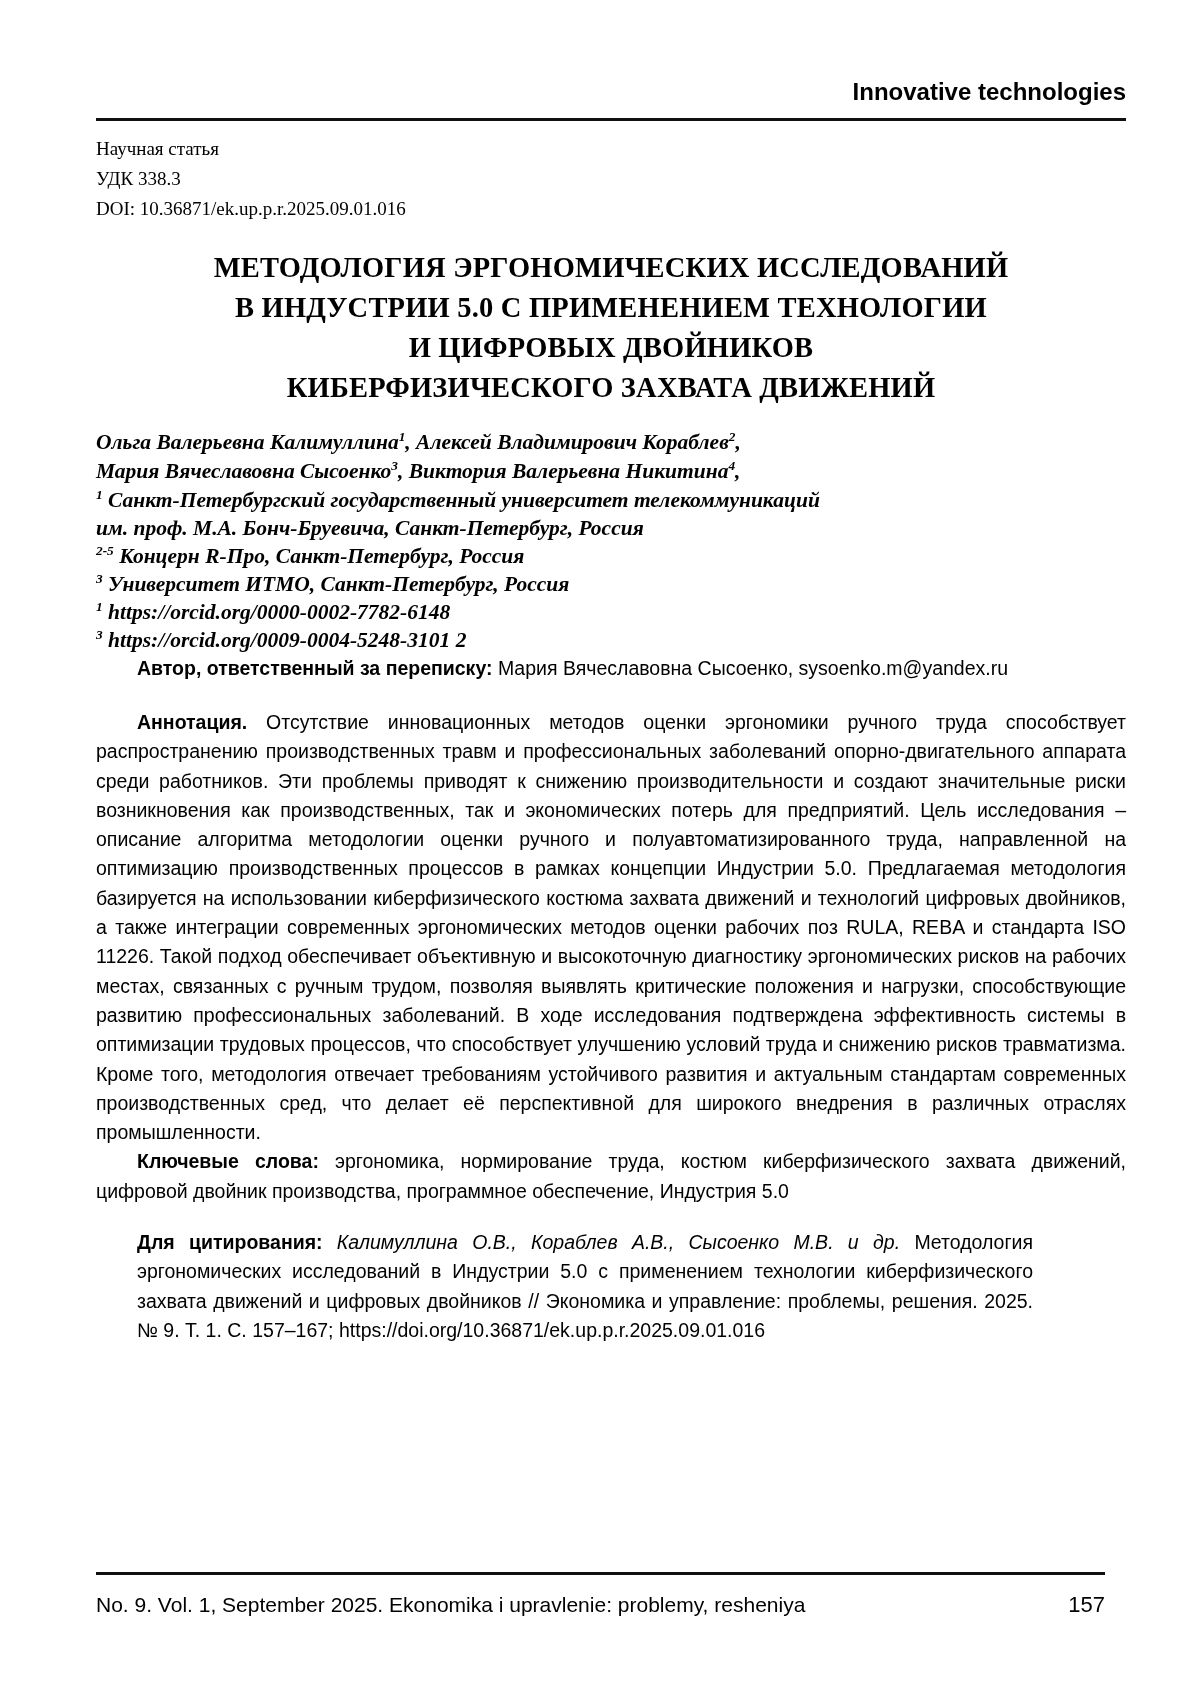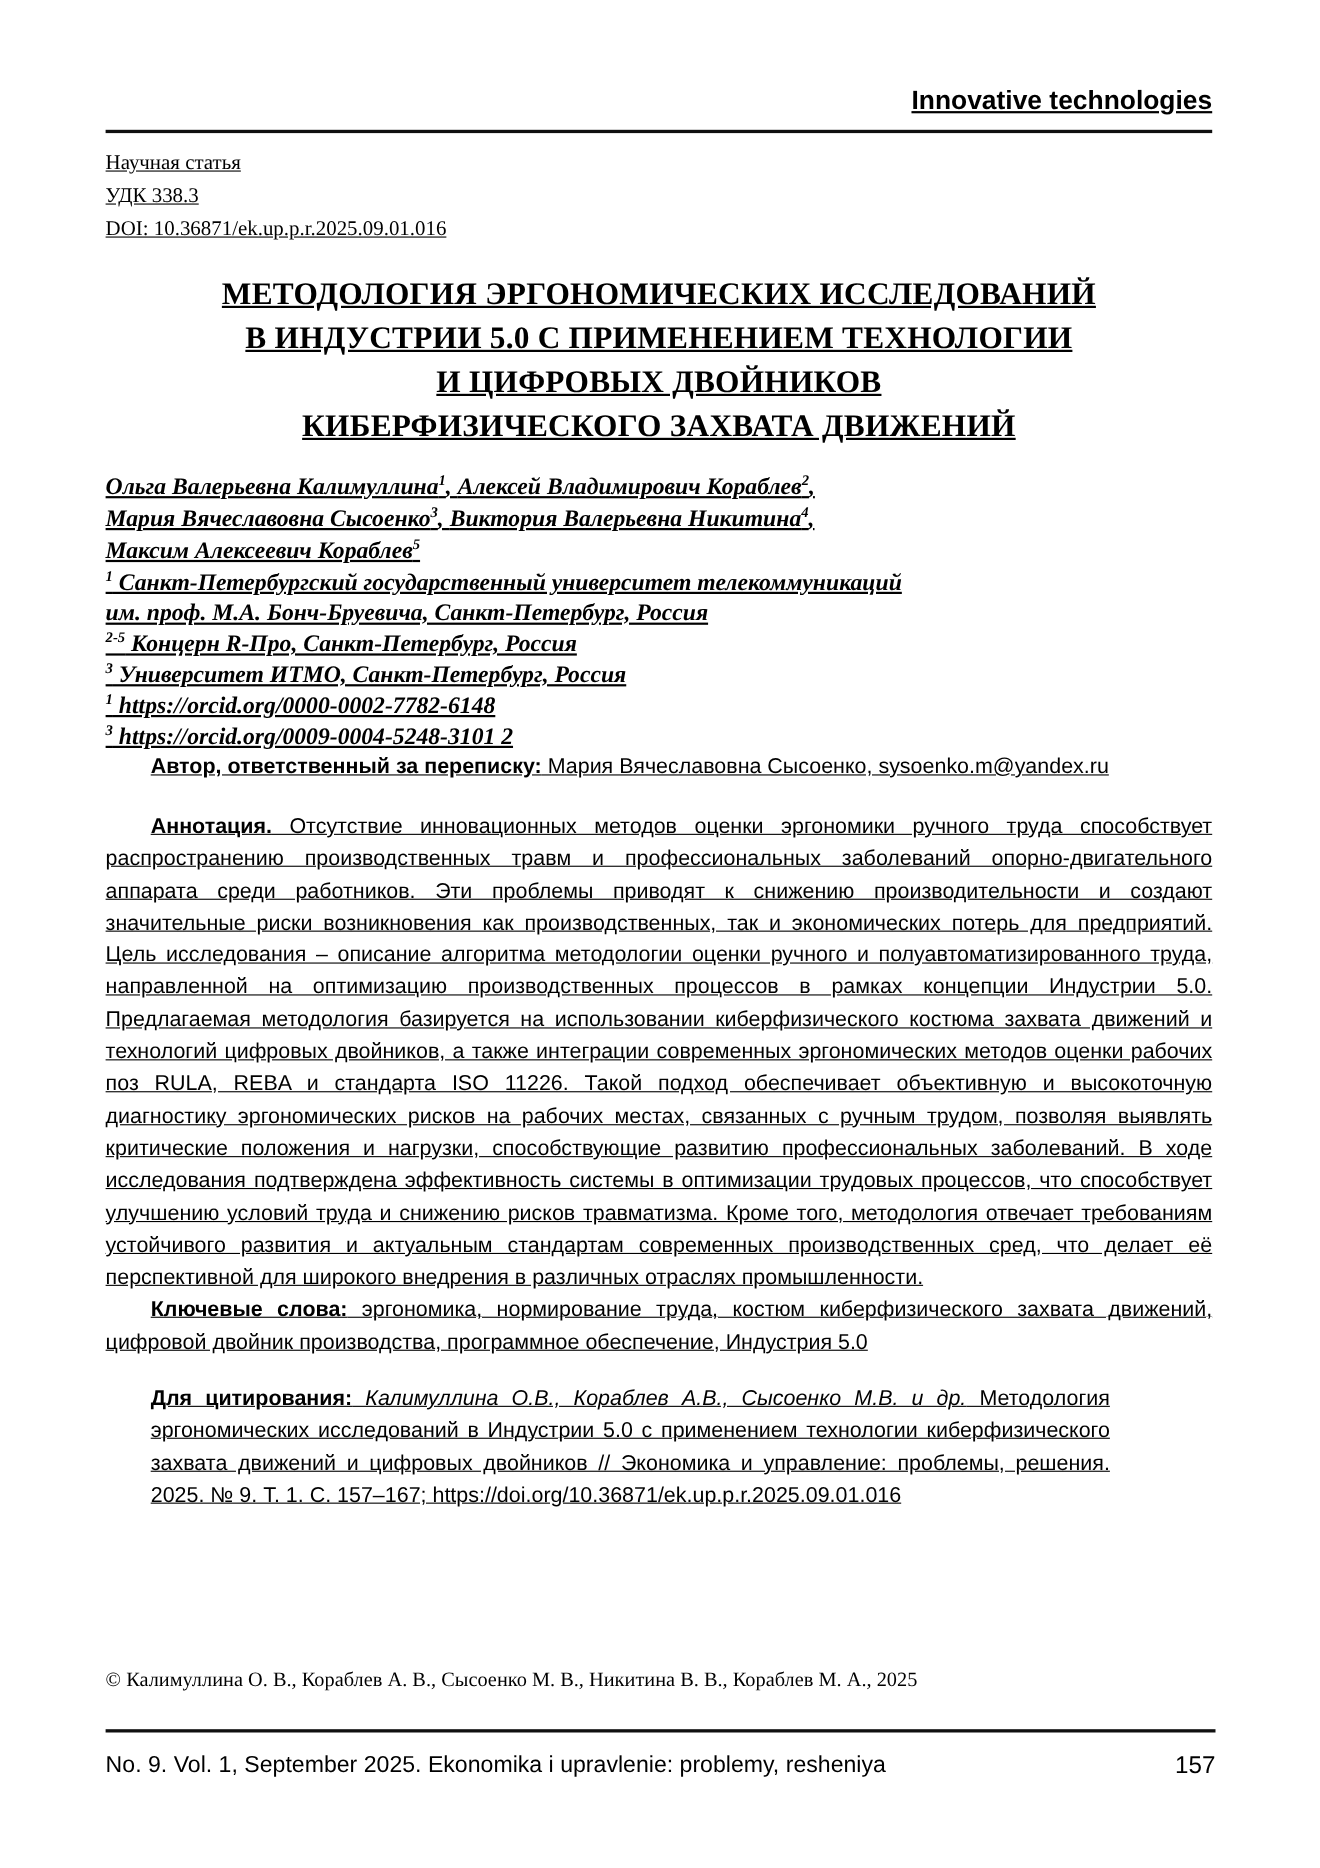--- a/index.html
+++ b/index.html
@@ -1,24 +1,23 @@
 <!DOCTYPE html>
 <html lang="ru"><head>
 <meta charset="utf-8">
 <style>
   html,body{margin:0;padding:0;background:#ffffff;}
   .page{
     position:relative;
     width:1200px;height:1698px;
     background:#ffffff;color:#000;
     box-sizing:border-box;
-    padding:78px 98px 0 96px;
+    padding:78px 74px 0 96px;
     font-family:"Liberation Sans",sans-serif;
     overflow:hidden;
-    text-decoration:underline;
   }
   .running-head{
     font-weight:700;font-size:24px;line-height:28px;text-align:right;
     font-family:"Liberation Sans",sans-serif;
   }
   .rule{height:3px;background:#101010;margin-top:12px;}
   .meta{margin-top:13px;font-family:"Liberation Serif",serif;font-size:19px;line-height:30px;}
   .title{
     margin:24px 0 0;font-family:"Liberation Serif",serif;font-weight:700;
     font-size:28.5px;line-height:40px;text-align:center;letter-spacing:.2px;
@@ -72,21 +71,20 @@
   <h1 class="title">
     <div>МЕТОДОЛОГИЯ ЭРГОНОМИЧЕСКИХ ИССЛЕДОВАНИЙ</div>
     <div>В ИНДУСТРИИ 5.0 С ПРИМЕНЕНИЕМ ТЕХНОЛОГИИ</div>
     <div>И ЦИФРОВЫХ ДВОЙНИКОВ</div>
     <div>КИБЕРФИЗИЧЕСКОГО ЗАХВАТА ДВИЖЕНИЙ</div>
   </h1>
 
   <div class="authors">
     <div><span>Ольга Валерьевна Калимуллина</span><sup>1</sup><span>, </span><span>Алексей Владимирович Кораблев</span><sup>2</sup><span>,</span></div>
     <div><span>Мария Вячеславовна Сысоенко</span><sup>3</sup><span>, </span><span>Виктория Валерьевна Никитина</span><sup>4</sup><span>,</span></div>
-    <div><span>Максим Алексеевич Кораблев</span><sup>5</sup></div>
   </div>
 
   <div class="affils">
     <div><sup>1</sup><span> Санкт-Петербургский государственный университет телекоммуникаций</span></div>
     <div><span>им. проф. М.А. Бонч-Бруевича, Санкт-Петербург, Россия</span></div>
     <div><sup>2-5</sup><span> Концерн R-Про, Санкт-Петербург, Россия</span></div>
     <div><sup>3</sup><span> Университет ИТМО, Санкт-Петербург, Россия</span></div>
     <div><sup>1</sup><span> https://orcid.org/0000-0002-7782-6148</span></div>
     <div><sup>3</sup><span> https://orcid.org/0009-0004-5248-3101 2</span></div>
   </div>
@@ -100,21 +98,20 @@
   </p>
 
   <p class="para">
     <b>Ключевые слова:</b><span> эргономика, нормирование труда, костюм киберфизического захвата движений, цифровой двойник производства, программное обеспечение, Индустрия 5.0</span>
   </p>
 
   <p class="citation">
     <b>Для цитирования:</b><span class="cit-authors"> Калимуллина О.В., Кораблев А.В., Сысоенко М.В. и др.</span><span> Методология эргономических исследований в Индустрии 5.0 с применением технологии киберфизического захвата движений и цифровых двойников // Экономика и управление: проблемы, решения. 2025. № 9. Т. 1. С. 157–167; https://doi.org/10.36871/ek.up.p.r.2025.09.01.016</span>
   </p>
 
-  <div class="copyright">© Калимуллина О. В., Кораблев А. В., Сысоенко М. В., Никитина В. В., Кораблев М. А., 2025</div>
 
   <div class="rule-bottom"></div>
 
   <div class="footer">
     <span>No. 9. Vol. 1, September 2025. Ekonomika i upravlenie: problemy, resheniya</span>
     <span class="page-number">157</span>
   </div>
 
 </div>
 

